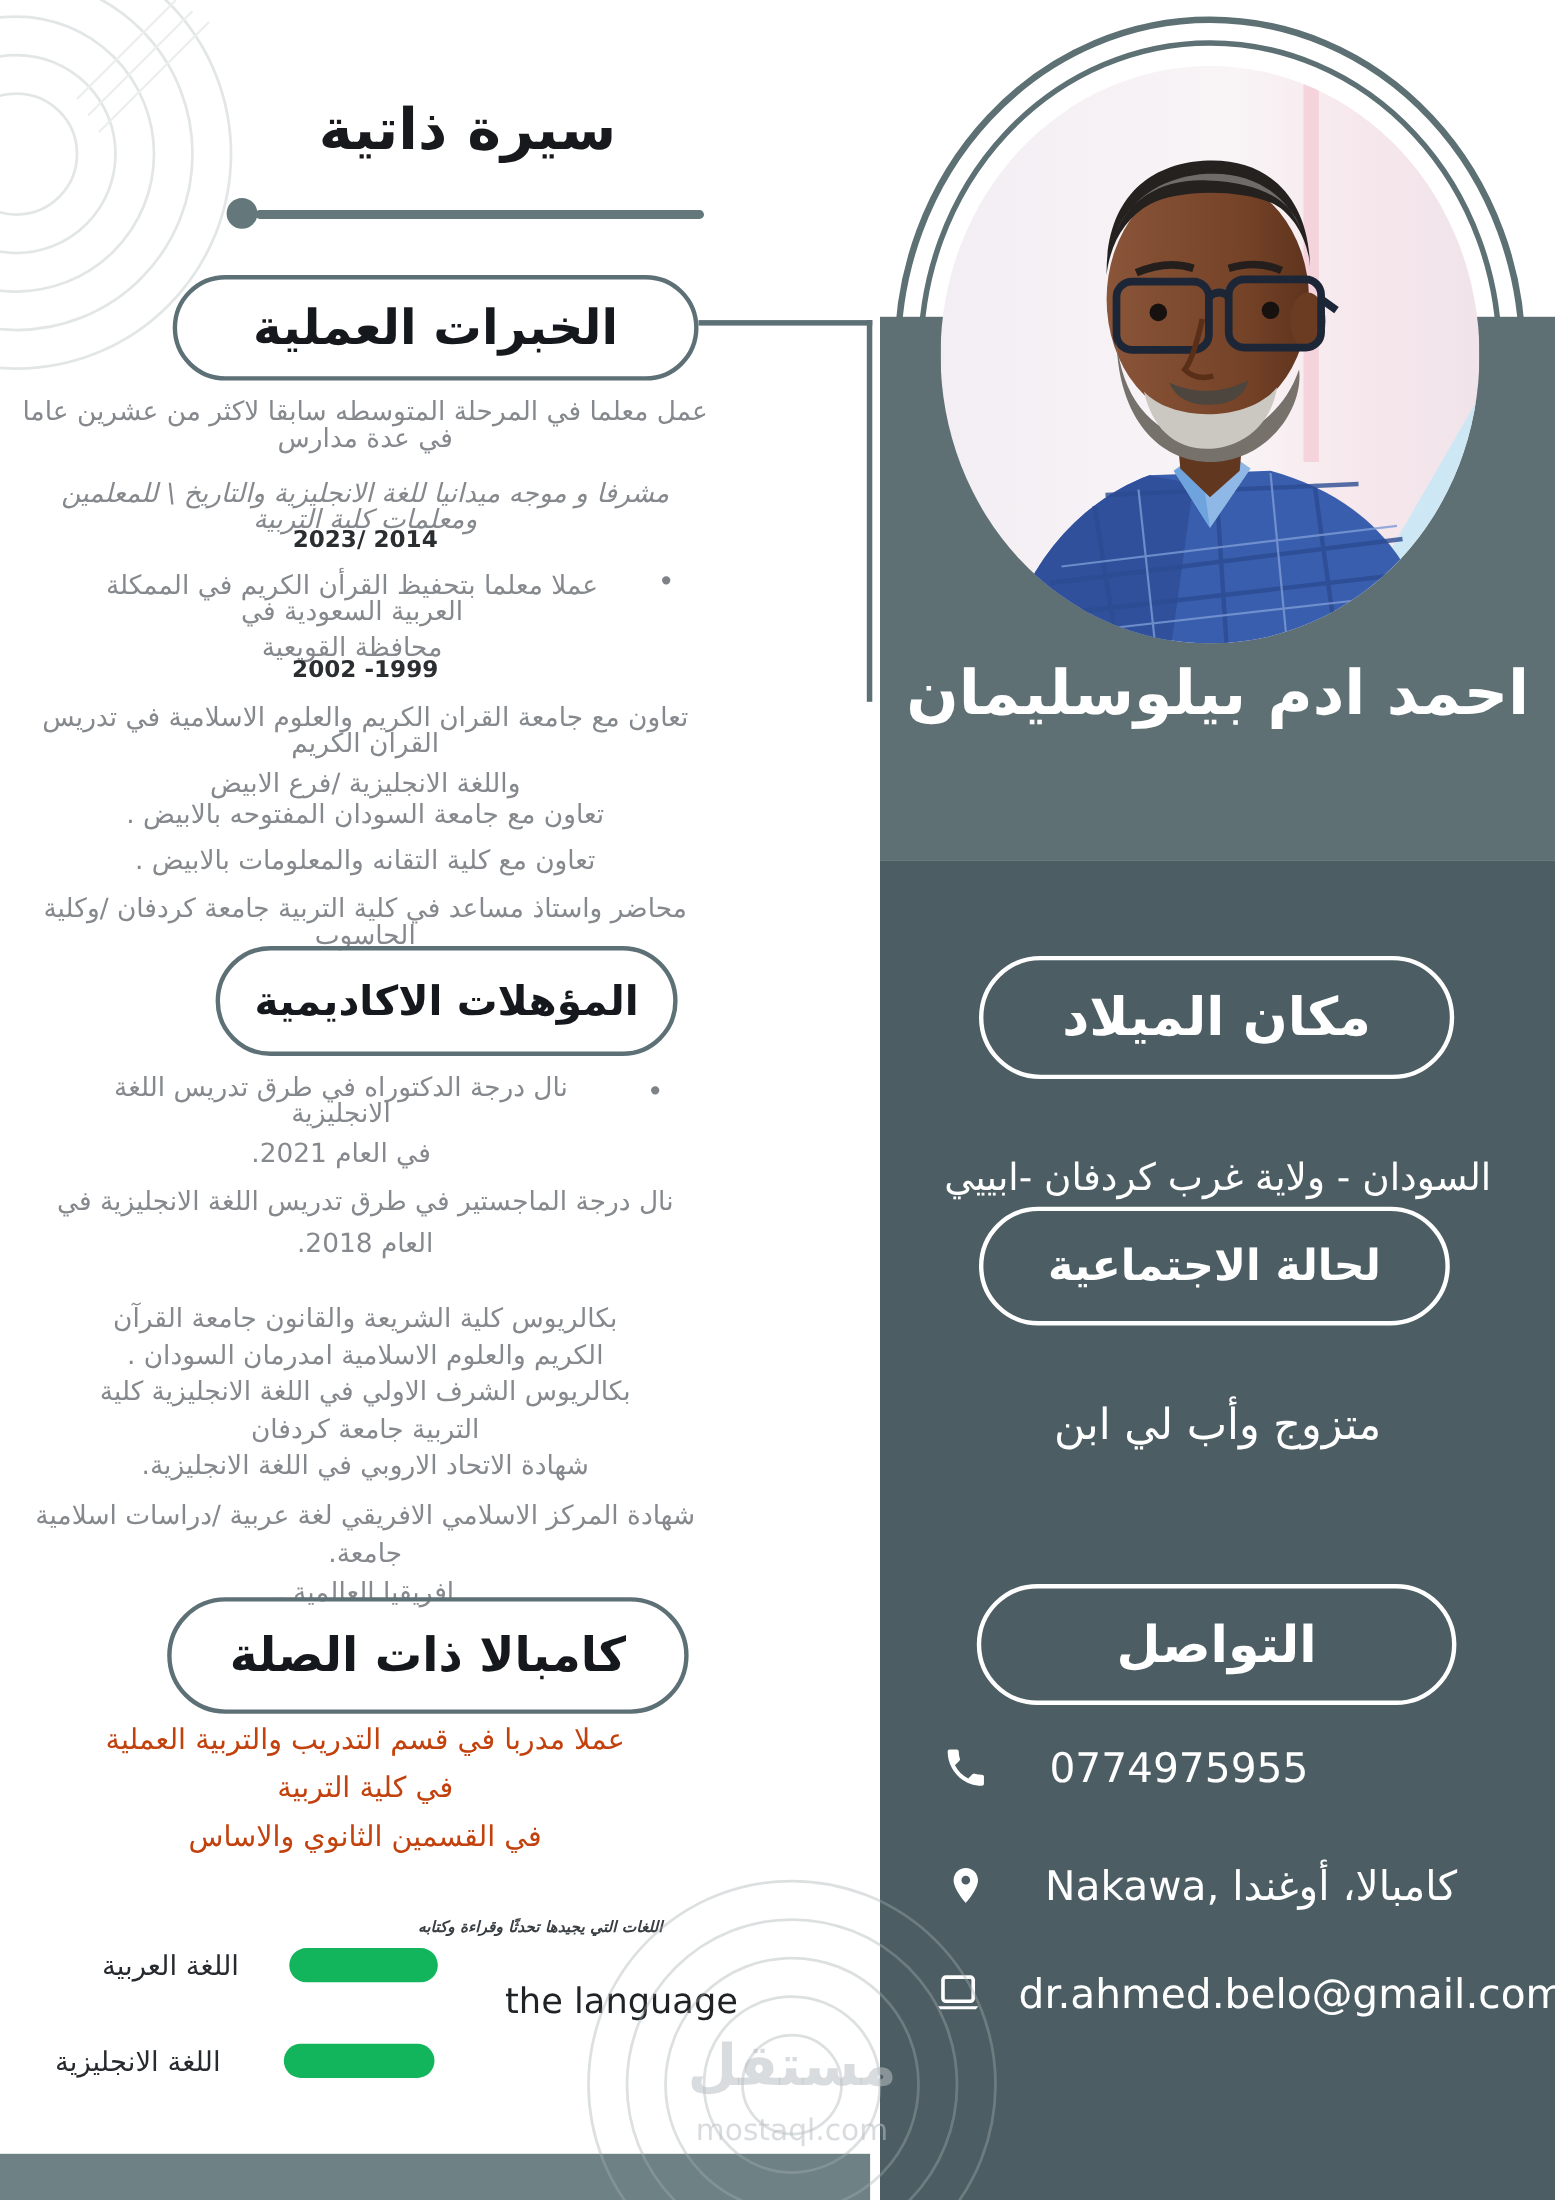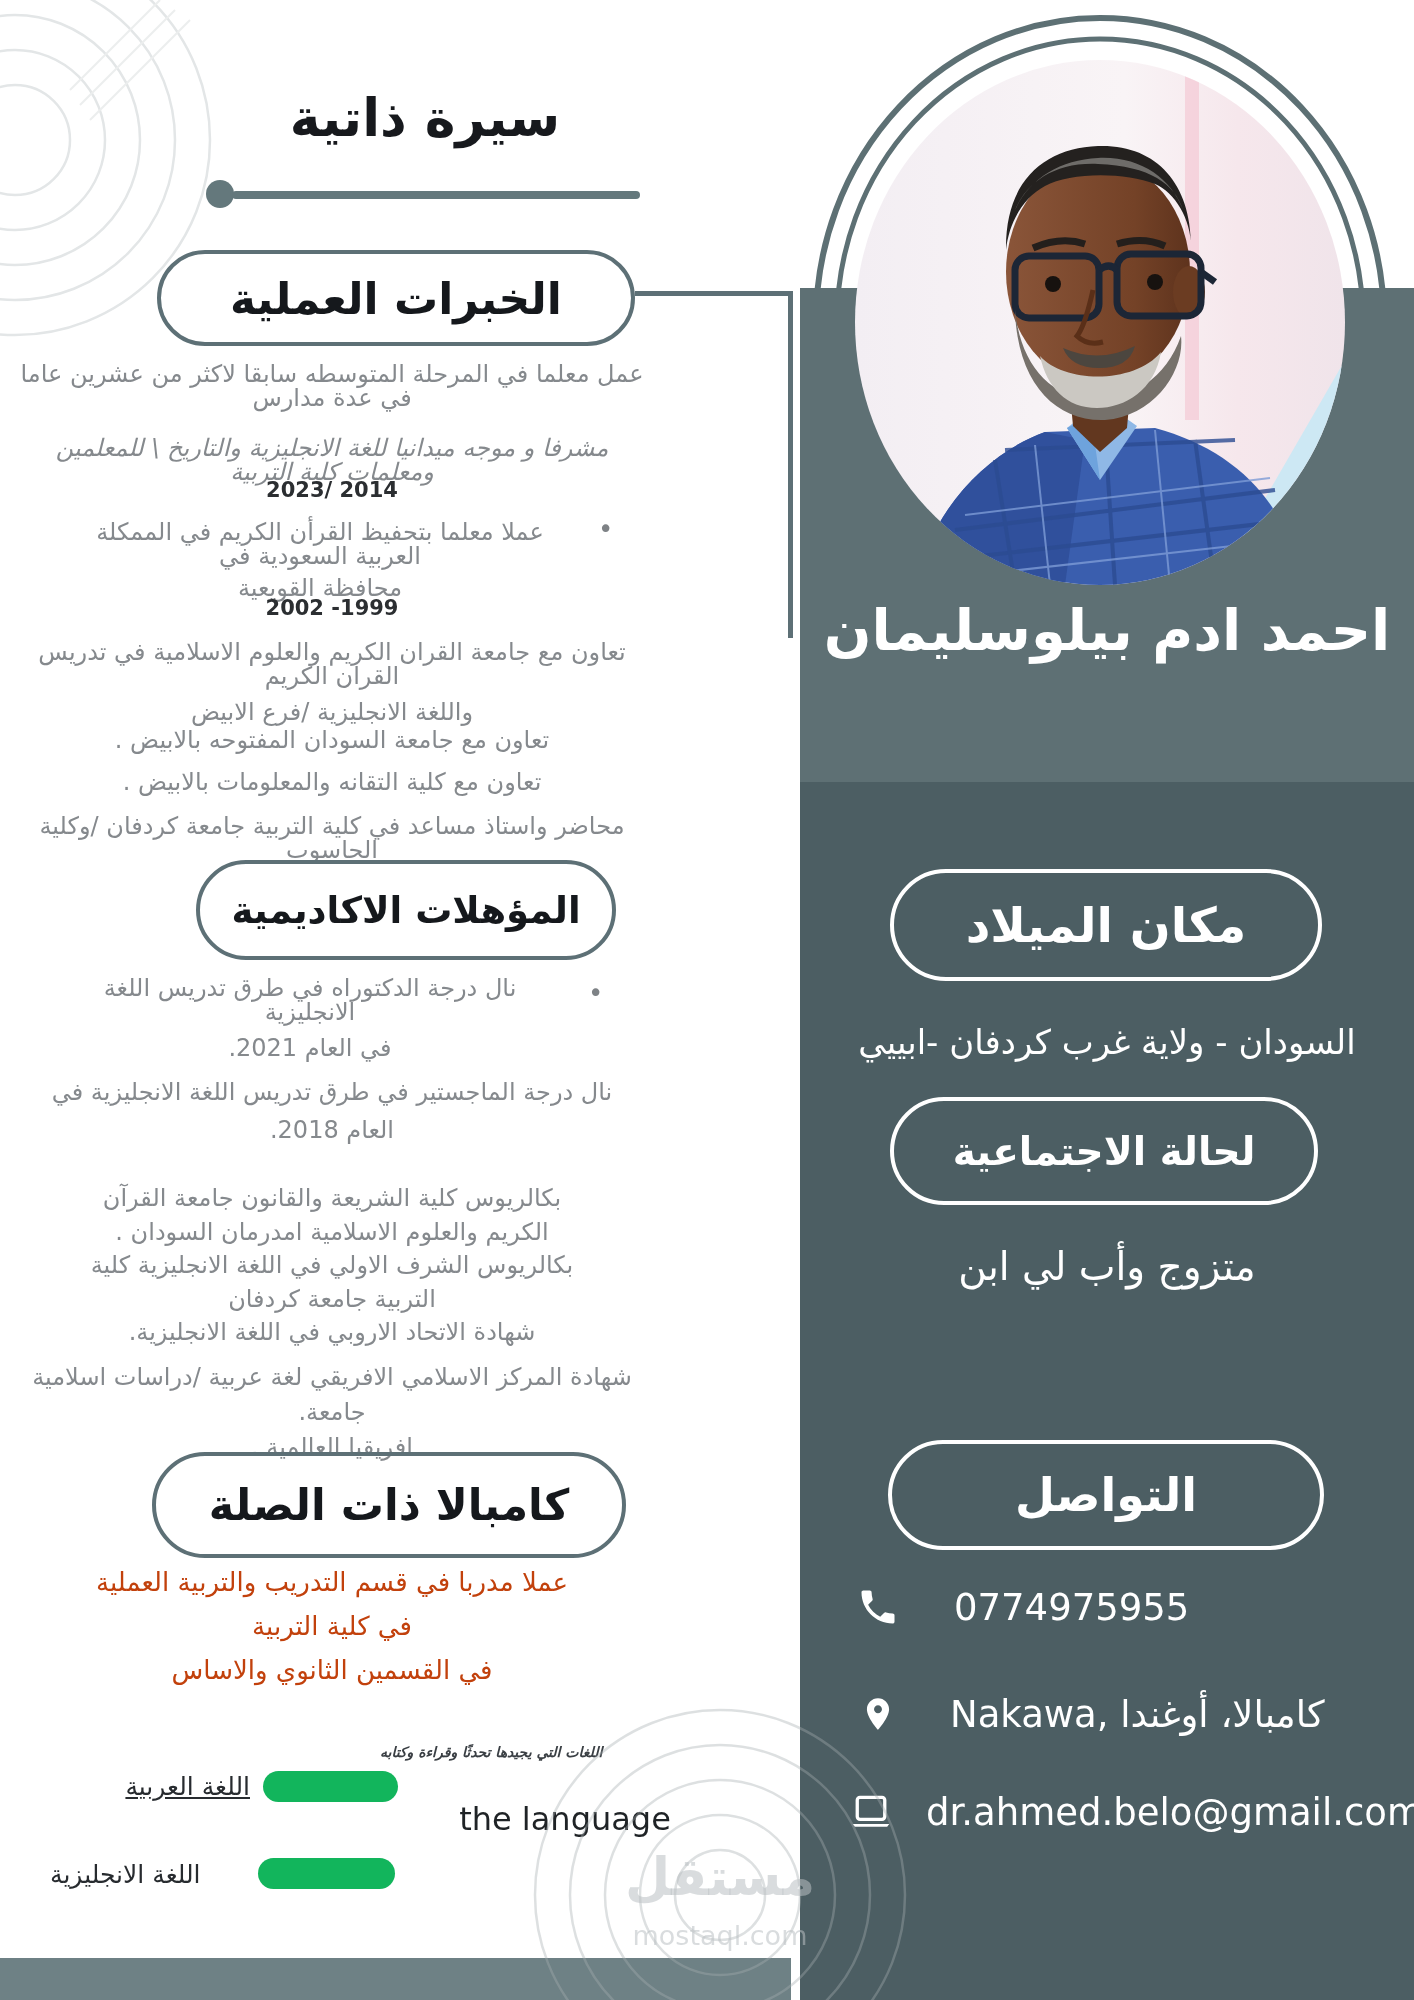--- a/index.html
+++ b/index.html
@@ -44,21 +44,21 @@
 
   .photo{left:855px;top:60px;width:490px;height:525px;border-radius:50%;overflow:hidden;z-index:5;}
   .rings{left:0;top:0;z-index:2;}
   .panel-layer{z-index:3;}
   .over-panel{z-index:6;}
 
   .name{left:800px;top:598px;width:614px;font-size:56px;font-weight:600;color:#ffffff;}
   .rpill1{left:890px;top:869px;width:424px;height:104px;font-size:48px;}
   .rpill2{left:890px;top:1097px;width:420px;height:100px;font-size:39px;}
   .rpill3{left:888px;top:1440px;width:428px;height:102px;font-size:46px;}
-  .rvalue{left:800px;width:614px;color:#ffffff;}
+  .rvalue{left:800px;width:614px;color:#ffffff;margin-top:29px;}
   .birth-val{top:1022px;font-size:34px;}
   .marital-val{top:1244px;font-size:39px;}
 
   .contact-row{color:#ffffff;display:flex;align-items:center;gap:16px;}
   .contact-text{font-size:37px;color:#ffffff;}
   .icon-box{width:56px;display:flex;justify-content:center;}
 
   .watermark{z-index:9;pointer-events:none;}
   .wm-txt{color:rgba(185,192,194,0.55);}
 </style>
@@ -148,21 +148,21 @@
 
 <div class="abs left-wrap skills-txt rtl center" style="top:1560px;line-height:1.7;">
   <div>عملا مدربا في قسم التدريب والتربية العملية</div>
   <div>في كلية التربية</div>
   <div>في القسمين الثانوي والاساس</div>
 </div>
 
 <div class="abs lang-note rtl" style="left:380px;top:1744px;width:320px;text-align:left;">اللغات التي يجيدها تحدثًا وقراءة وكتابه</div>
 <div class="abs lang-note-en center" style="left:455px;top:1800px;width:220px;">the language</div>
 
-<div class="abs lang-label rtl" style="left:60px;top:1772px;width:190px;text-align:right;text-decoration:underline;">اللغة العربية</div>
+<div class="abs lang-label rtl" style="left:60px;top:1772px;width:190px;text-align:center;">اللغة العربية</div>
 <div class="abs lang-bar" style="left: 263px; top: 1771px; width: 135px; background: rgb(18, 181, 92);"></div>
 
 <div class="abs lang-label rtl" style="left:50px;top:1860px;width:200px;text-align:left;">اللغة الانجليزية</div>
 <div class="abs lang-bar" style="left: 258px; top: 1858px; width: 137px; background: rgb(18, 181, 92);"></div>
 
 <svg class="abs rings" width="1414" height="700" viewBox="0 0 1414 700">
   <ellipse cx="1100" cy="322" rx="263" ry="283" fill="none" stroke="#5d7074" stroke-width="5"></ellipse>
   <ellipse cx="1100" cy="322" rx="284" ry="304" fill="none" stroke="#5d7074" stroke-width="6"></ellipse>
 </svg>
 

